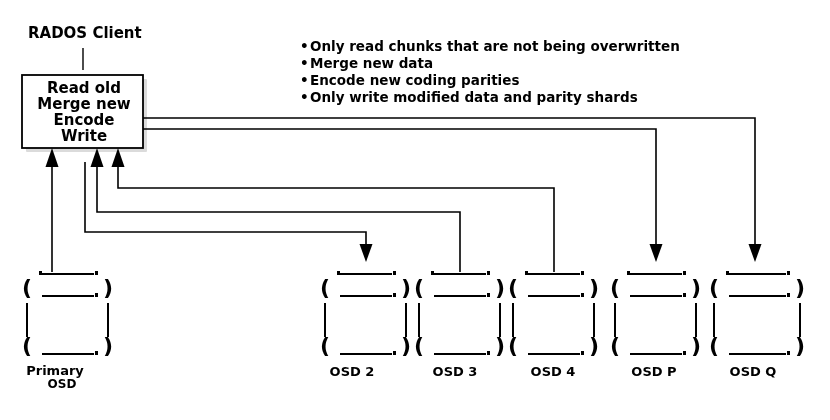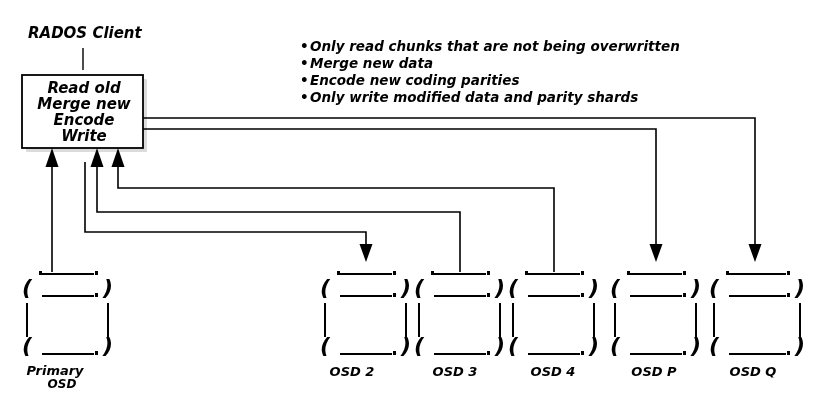--- a/index.html
+++ b/index.html
@@ -11,21 +11,20 @@
     width: 830px;
     height: 420px;
     overflow: hidden;
     font-family: "DejaVu Sans", sans-serif;
     color: #000000;
   }
   #diagram-root {
     position: relative;
     width: 830px;
     height: 328px;
-    font-style: italic;
   }
   svg#diagram-canvas {
     position: absolute;
     left: 0;
     top: 0;
     width: 830px;
     height: 420px;
   }
   .txt {
     font-family: "DejaVu Sans", sans-serif;

